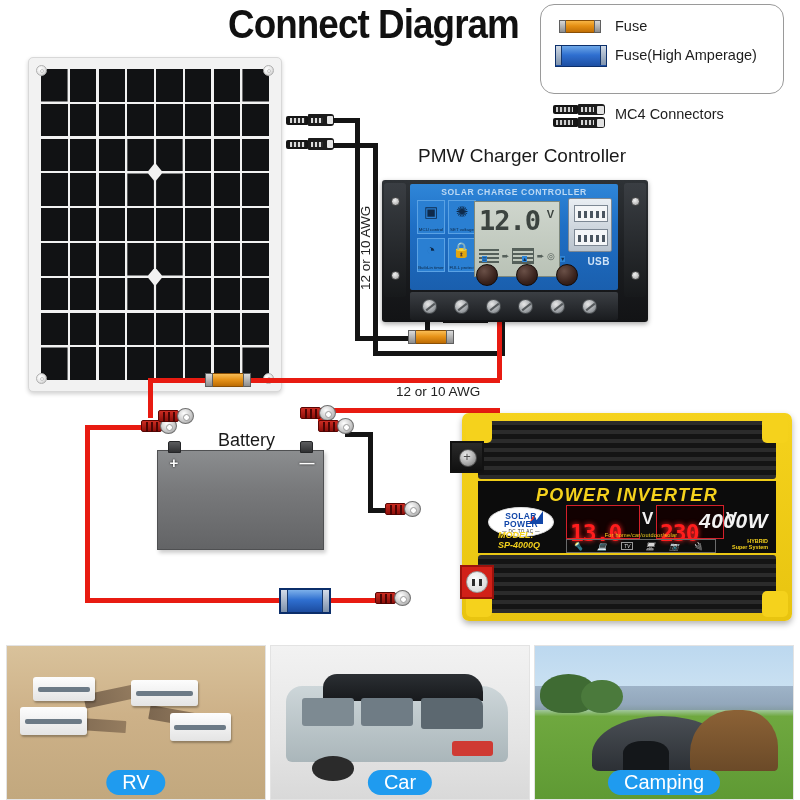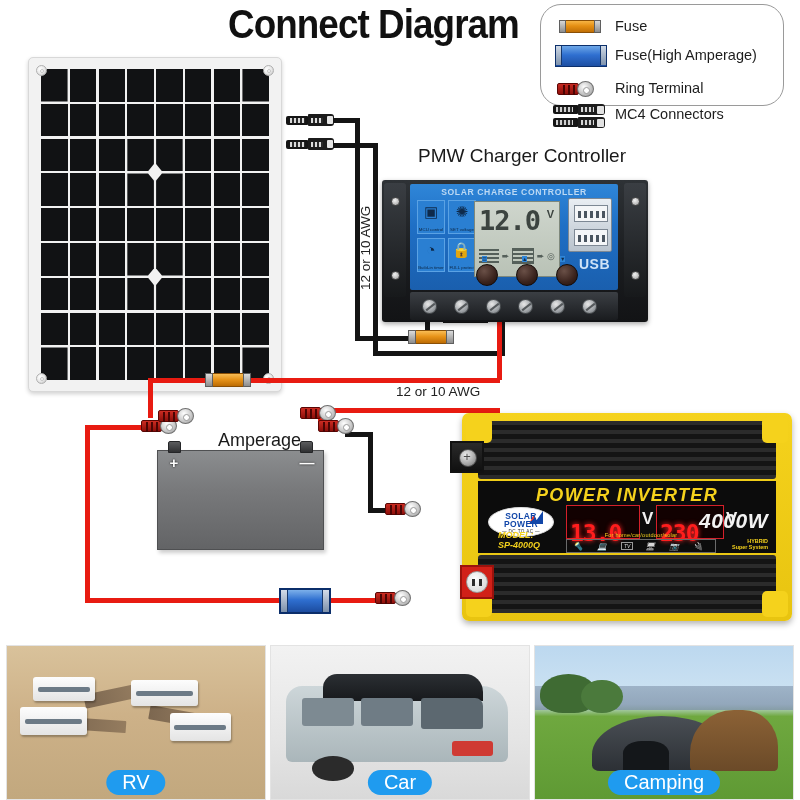--- a/index.html
+++ b/index.html
@@ -10,22 +10,22 @@
   
   .title{
     position:absolute;left:228px;top:2px;width:320px;height:46px;
     font-family:"Liberation Sans Narrow","Liberation Sans",sans-serif;
     font-weight:bold;font-size:40px;color:#111;letter-spacing:-1px;
     transform:scaleX(.92);transform-origin:left top;white-space:nowrap;
   }
 
   
   .legend{
-    position:absolute;left:540px;top:4px;width:244px;height:102px;
-    border:1.4px solid #9a9a9a;border-radius:21px;background:#fff;box-sizing:border-box;
+    position:absolute;left:540px;top:4px;width:244px;height:90px;
+    border:1.4px solid #9a9a9a;border-radius:14px;background:#fff;box-sizing:border-box;
   }
   .legend-row{position:absolute;left:10px;height:26px;display:flex;align-items:center;}
   .legend-label{font-size:14.5px;color:#1d1d1d;margin-left:8px;white-space:nowrap;}
   .lg-icon{width:56px;height:22px;position:relative;flex:none;}
 
   
   .fuse-ico{position:absolute;left:8px;top:5px;width:42px;height:13px;
      background:linear-gradient(180deg,#f7b545 0%,#e58f13 45%,#c06f05 100%);
      border:1px solid #8a4f05;border-radius:2px;box-sizing:border-box;}
   .fuse-ico:before,.fuse-ico:after{content:"";position:absolute;top:-1px;width:7px;height:13px;
@@ -149,21 +149,21 @@
   .lcd-strip{position:absolute;left:4px;right:4px;bottom:6px;height:28px;
      display:flex;align-items:center;justify-content:space-between;color:#55605a;font-size:9px;}
   .bars{width:20px;height:14px;background:repeating-linear-gradient(180deg,#55605a 0 2px,transparent 2px 4px);}
   .bat{width:22px;height:16px;border:1.5px solid #55605a;box-sizing:border-box;
       background:repeating-linear-gradient(180deg,#55605a 0 2px,transparent 2px 4px);}
   .usb-block{position:absolute;right:6px;top:14px;width:44px;height:54px;
      background:linear-gradient(180deg,#e9eef3,#b9c3cd);border:1px solid #7d8894;box-sizing:border-box;border-radius:2px;}
   .usb-port{position:absolute;left:5px;width:34px;height:17px;background:#f4f6f8;border:1px solid #7d8894;box-sizing:border-box;}
   .usb-port:after{content:"";position:absolute;left:3px;top:5px;width:28px;height:7px;
      background:repeating-linear-gradient(90deg,#4a5560 0 3px,#f4f6f8 3px 6px);}
-  .usb-label{position:absolute;right:8px;top:72px;font-size:14px;font-weight:bold;color:#cfe3f7;letter-spacing:.5px;}
+  .usb-label{position:absolute;right:8px;top:72px;font-size:10px;font-weight:bold;color:#cfe3f7;letter-spacing:.5px;}
   .btn-lbl{position:absolute;font-size:5.5px;color:#0f2b4c;background:#2f86d8;}
   .ctrl-btn{position:absolute;width:22px;height:22px;border-radius:50%;
      background:radial-gradient(circle at 36% 30%,#6a5047,#3a231d 60%,#20110d);border:1px solid #150b08;box-sizing:border-box;}
   .terminal-strip{position:absolute;left:28px;top:112px;width:208px;height:28px;
      background:linear-gradient(180deg,#3b3f44,#1a1c1f);border-radius:2px;}
   .screw{position:absolute;top:7px;width:15px;height:15px;border-radius:50%;
      background:radial-gradient(circle at 38% 32%,#e8e8e8,#9fa3a7 60%,#6a6e72);border:1px solid #4c5053;box-sizing:border-box;}
   .screw:after{content:"";position:absolute;left:2px;top:6px;width:11px;height:2px;background:#55595c;transform:rotate(-38deg);}
 
   
@@ -249,29 +249,20 @@
           <i class="fuse-ico"></i>
         </span>
       <span class="legend-label">Fuse</span>
     </div>
     <div class="legend-row" style="top:37px;">
       <span class="lg-icon">
           <i class="bfuse-ico"></i>
         </span>
       <span class="legend-label">Fuse(High Amperage)</span>
     </div>
-    <div class="legend-row" style="top:70px;">
-      <span class="lg-icon">
-          <i class="ring-ico">
-            <i class="barrel"></i>
-            <i class="lug"></i>
-          </i>
-        </span>
-      <span class="legend-label">Ring Terminal</span>
-    </div>
     <div class="legend-row" style="top:96px;">
       <span class="lg-icon">
         <i class="mc4-ico">
           <i class="mc4-row" style="top:1px;">
               <i class="male"></i>
               <i class="female"></i>
             </i>
           <i class="mc4-row" style="top:14px;">
               <i class="male"></i>
               <i class="female"></i>
@@ -496,21 +487,21 @@
     <div class="terminal-strip">
       <i class="screw" style="left:12px;"></i>
       <i class="screw" style="left:44px;"></i>
       <i class="screw" style="left:76px;"></i>
       <i class="screw" style="left:108px;"></i>
       <i class="screw" style="left:140px;"></i>
       <i class="screw" style="left:172px;"></i>
     </div>
   </div>
 
-  <div class="bat-title">Amperage</div>
+  <div class="bat-title">Battery</div>
   <div class="battery">
     <i class="post" style="left:10px;"></i>
     <i class="post" style="right:10px;"></i>
     <div class="post-sign" style="left:8px;">+</div>
     <div class="post-sign" style="right:8px;">—</div>
   </div>
 
   <div class="inverter">
     <div class="inv-shell"></div>
     <div class="inv-fins" style="top:8px;height:58px;"></div>

